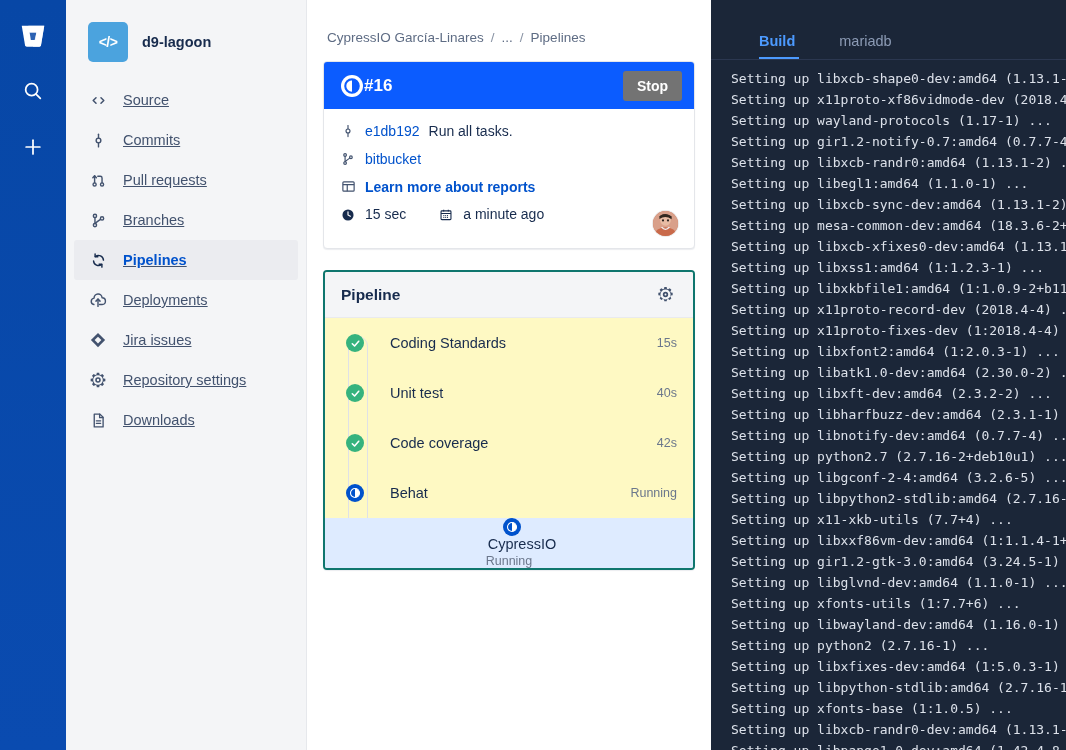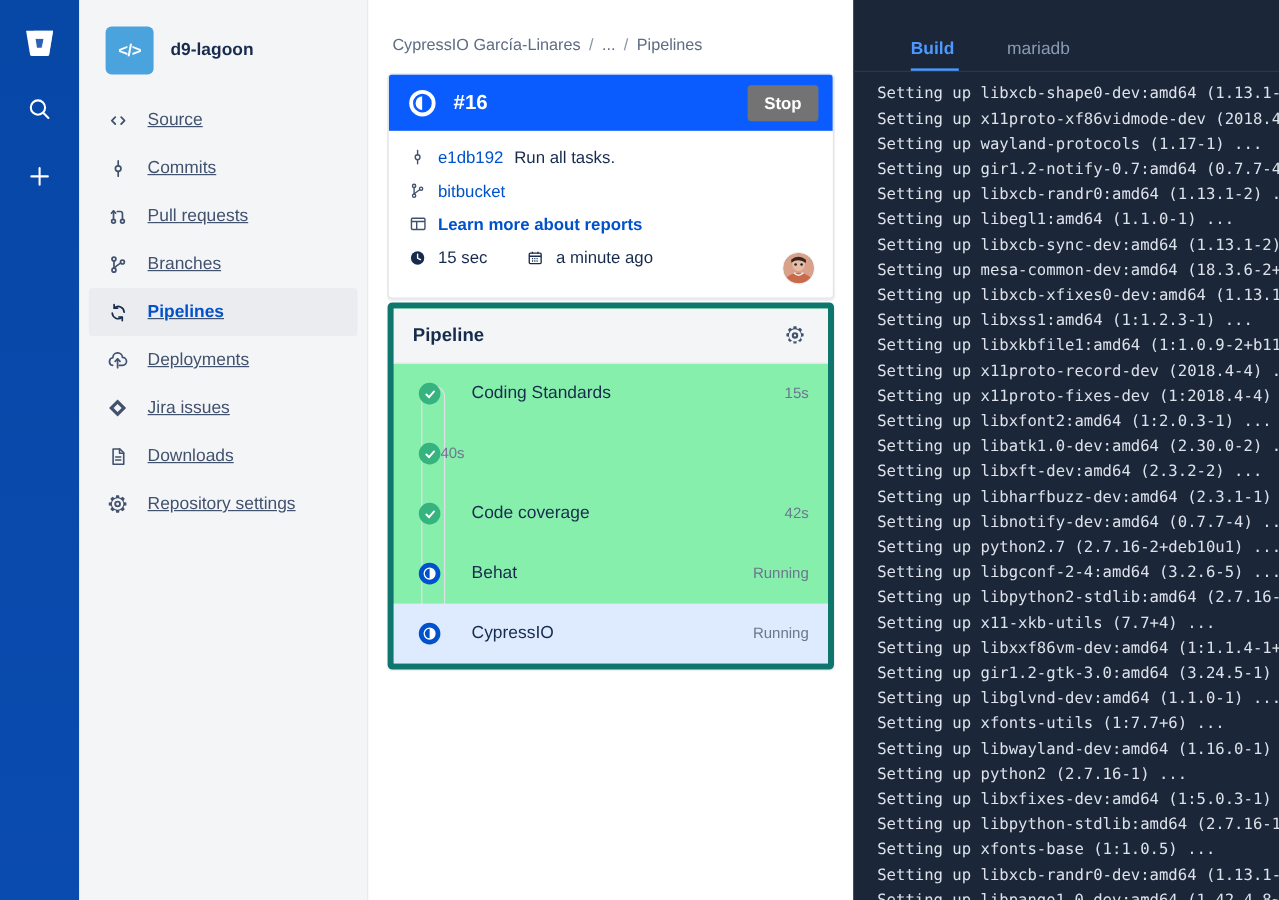--- a/index.html
+++ b/index.html
@@ -75,21 +75,21 @@
   .bc-sep { color: #8993A4; }
 
   .build-card {
     border: 1px solid #e4e6ea; border-radius: 4px;
     background: #fff; overflow: hidden;
     box-shadow: 0 1px 1px rgba(9,30,66,.08);
   }
   .build-banner {
     height: 47px; background: #0B5CFF;
     display: flex; align-items: center;
-    padding: 0 12px 0 16px; gap: 14px;
+    padding: 0 12px 0 16px; 
   }
   .banner-icon { width: 24px; height: 24px; flex-shrink: 0; }
   .banner-num { color: #fff; font-size: 17px; font-weight: 700; flex: 1; }
   .stop-btn {
     background: #737373; color: #fff;
     font-size: 14px; font-weight: 700;
     border: none; border-radius: 3px;
     padding: 7px 14px; cursor: pointer;
     font-family: inherit;
   }
@@ -108,23 +108,23 @@
   .meta-gap { width: 14px; }
   .avatar-user {
     position: absolute; right: 16px; bottom: 12px;
     width: 25px; height: 25px; border-radius: 50%;
     background: #C96A4B; overflow: hidden;
     box-shadow: 0 0 0 1px rgba(0,0,0,.08);
   }
 
   
   .pipeline-card {
-    margin-top: 3px;
-    border: 5px solid #0f766e; border-radius: 4px;
-    background: #86efac; overflow: hidden;
+    margin-top: 21px;
+    border: 2px solid #0f766e; border-radius: 4px;
+    background: #fef9c3; overflow: hidden;
     box-shadow: 0 1px 1px rgba(9,30,66,.08);
   }
   .pipeline-head {
     height: 46px; background: #F4F5F7;
     display: flex; align-items: center; justify-content: space-between;
     padding: 0 16px;
     border-bottom: 1px solid #e9eaee;
   }
   .pipeline-title { font-size: 15.5px; font-weight: 700; color: #172B4D; }
   .gear-btn { width: 24px; height: 24px; cursor: pointer; display:flex; align-items:center; justify-content:center; }
@@ -133,21 +133,21 @@
   .step-line {
     position: absolute; left: 23px; top: 18px; bottom: 18px;
     width: 20px; border: 1px solid #DFE1E6; border-radius: 10px;
     pointer-events: none;
   }
   .step {
     display: flex; align-items: center;
     height: 50px; padding: 0 16px 0 16px;
     cursor: pointer; position: relative;
   }
-  .step.selected { background: #DEEBFF; }
+  .step.selected { background: #DEEBFF; flex-direction: column; }
   .step-icon {
     width: 18px; height: 18px; border-radius: 50%;
     flex-shrink: 0; margin-left: 5px; z-index: 1;
     display: flex; align-items: center; justify-content: center;
   }
   .step-icon.success { background: #36B37E; }
   .step-icon.running { background: #0052CC; }
   .step-name { margin-left: 26px; font-size: 14.5px; color: #172B4D; flex: 1; }
   .step-dur { font-size: 12.5px; color: #6B778C; }
 
@@ -293,38 +293,38 @@
           <svg width="18" height="18" viewBox="0 0 24 24">
             <path d="M12 2.5 L21.5 12 L12 21.5 L2.5 12 Z" fill="#42526E"></path>
             <path d="M12 7.5 L16.5 12 L12 16.5 L7.5 12 Z" fill="#F4F5F7"></path>
           </svg>
         </span>
         <span class="nav-label">Jira issues</span>
       </div>
 
       <div class="nav-item">
         <span class="nav-icon">
+          <svg width="18" height="18" viewBox="0 0 24 24" fill="#42526E">
+            <path d="M12 8.3 a3.7 3.7 0 1 0 0 7.4 a3.7 3.7 0 0 0 0-7.4 z m0 2.1 a1.6 1.6 0 1 1 0 3.2 a1.6 1.6 0 0 1 0-3.2 z"></path>
+            <path d="M10.4 2.2 h3.2 l.4 2.5 1.6 .7 2.1-1.4 2.3 2.3 -1.4 2.1 .7 1.6 2.5 .4 v3.2 l-2.5 .4 -.7 1.6 1.4 2.1 -2.3 2.3 -2.1-1.4 -1.6 .7 -.4 2.5 h-3.2 l-.4-2.5 -1.6-.7 -2.1 1.4 -2.3-2.3 1.4-2.1 -.7-1.6 -2.5-.4 v-3.2 l2.5-.4 .7-1.6 -1.4-2.1 2.3-2.3 2.1 1.4 1.6-.7 z m1.6 3.4 a6.4 6.4 0 1 0 0 12.8 a6.4 6.4 0 0 0 0-12.8 z"></path>
+          </svg>
+        </span>
+        <span class="nav-label">Repository settings</span>
+      </div>
+
+      <div class="nav-item">
+        <span class="nav-icon">
           <svg width="17" height="17" viewBox="0 0 24 24" fill="none" stroke="#42526E" stroke-width="1.9" stroke-linejoin="round" stroke-linecap="round">
             <path d="M6 3 H14 L18.5 7.5 V21 H6 Z"></path>
               <polyline points="13.6,3.2 13.6,8 18.3,8"></polyline>
             <line x1="9" y1="12.5" x2="15" y2="12.5"></line>
               <line x1="9" y1="16" x2="15" y2="16"></line>
           </svg>
         </span>
         <span class="nav-label">Downloads</span>
-      </div>
-
-      <div class="nav-item">
-        <span class="nav-icon">
-          <svg width="18" height="18" viewBox="0 0 24 24" fill="#42526E">
-            <path d="M12 8.3 a3.7 3.7 0 1 0 0 7.4 a3.7 3.7 0 0 0 0-7.4 z m0 2.1 a1.6 1.6 0 1 1 0 3.2 a1.6 1.6 0 0 1 0-3.2 z"></path>
-            <path d="M10.4 2.2 h3.2 l.4 2.5 1.6 .7 2.1-1.4 2.3 2.3 -1.4 2.1 .7 1.6 2.5 .4 v3.2 l-2.5 .4 -.7 1.6 1.4 2.1 -2.3 2.3 -2.1-1.4 -1.6 .7 -.4 2.5 h-3.2 l-.4-2.5 -1.6-.7 -2.1 1.4 -2.3-2.3 1.4-2.1 -.7-1.6 -2.5-.4 v-3.2 l2.5-.4 .7-1.6 -1.4-2.1 2.3-2.3 2.1 1.4 1.6-.7 z m1.6 3.4 a6.4 6.4 0 1 0 0 12.8 a6.4 6.4 0 0 0 0-12.8 z"></path>
-          </svg>
-        </span>
-        <span class="nav-label">Repository settings</span>
       </div>
 
     </div>
   </div>
 
   <div class="middle">
 
     <div class="breadcrumb">
       <span class="bc-link">CypressIO García-Linares</span>
       <span class="bc-sep">/</span>
@@ -445,20 +445,21 @@
           <span class="step-name">Coding Standards</span>
           <span class="step-dur">15s</span>
         </div>
 
         <div class="step">
           <span class="step-icon success">
             <svg width="11" height="11" viewBox="0 0 24 24" fill="none" stroke="#ffffff" stroke-width="3.4" stroke-linecap="round" stroke-linejoin="round">
               <polyline points="5,12.5 10,17.5 19,7"></polyline>
             </svg>
           </span>
+          <span class="step-name">Unit test</span>
           <span class="step-dur">40s</span>
         </div>
 
         <div class="step">
           <span class="step-icon success">
             <svg width="11" height="11" viewBox="0 0 24 24" fill="none" stroke="#ffffff" stroke-width="3.4" stroke-linecap="round" stroke-linejoin="round">
               <polyline points="5,12.5 10,17.5 19,7"></polyline>
             </svg>
           </span>
           <span class="step-name">Code coverage</span>

